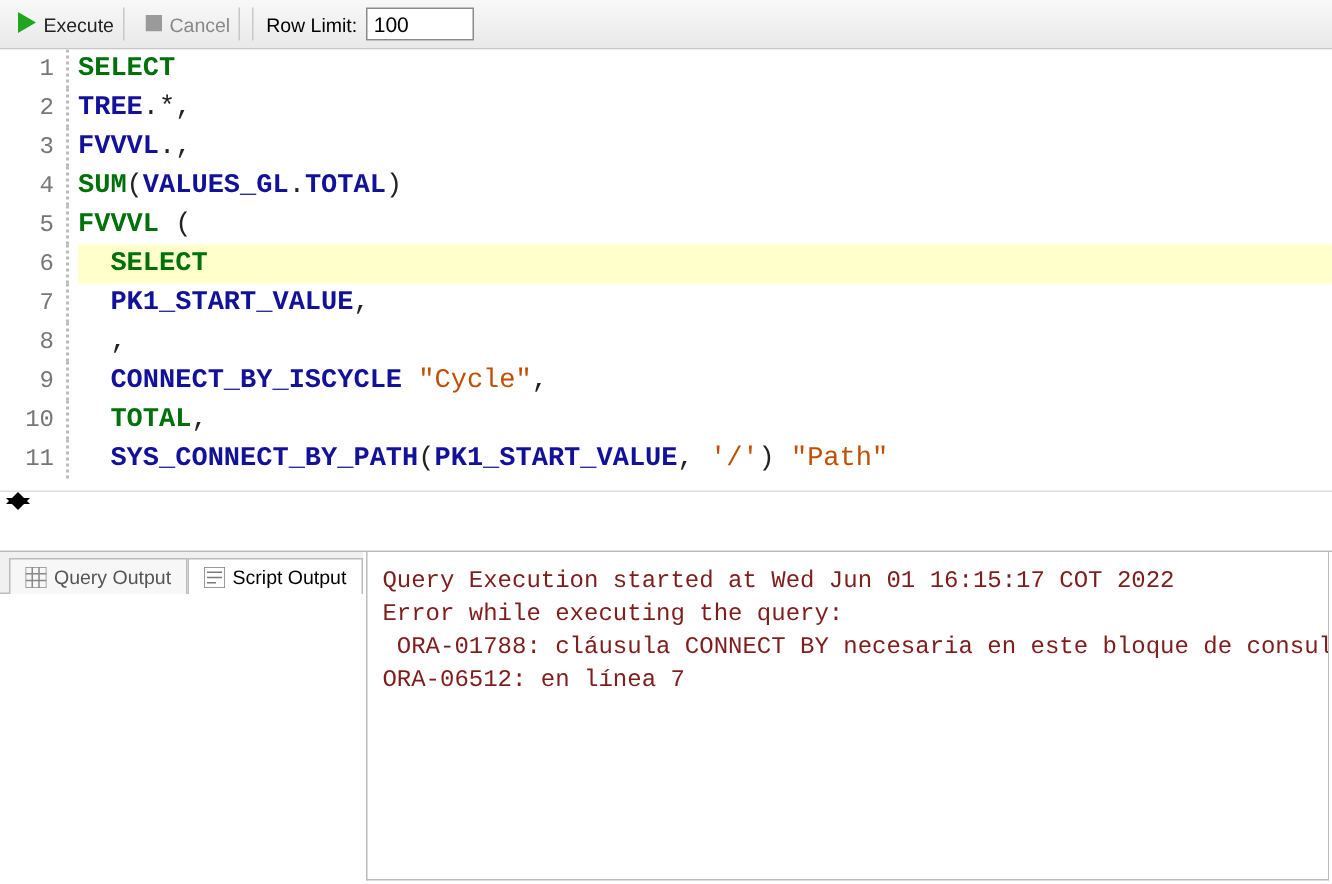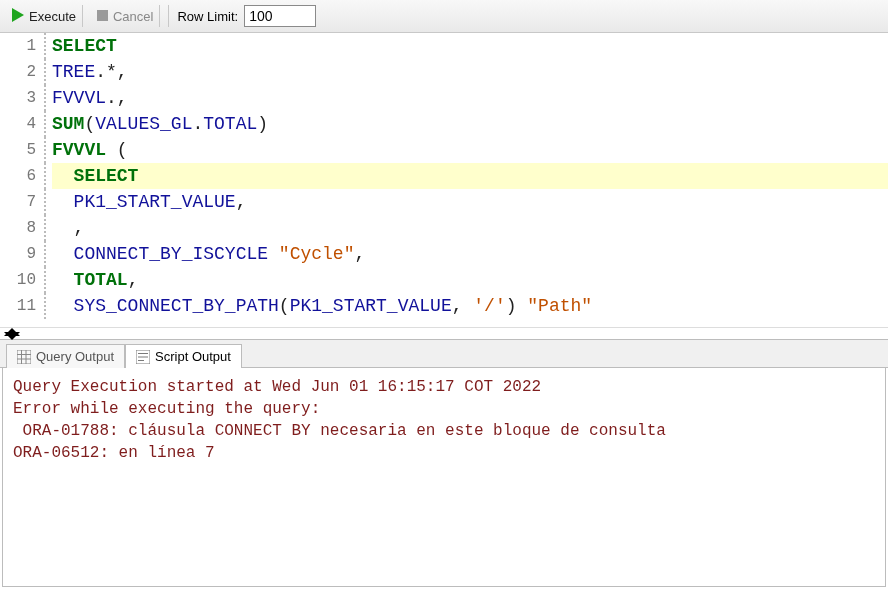--- a/index.html
+++ b/index.html
@@ -87,21 +87,21 @@
     margin-right: 6px;
   }
   .code-text {
     white-space: pre;
     flex: 1;
     height: 100%;
     display: flex;
     align-items: center;
   }
   .tok-kw { color: #00710a; font-weight: bold; }
-  .tok-id { color: #11119a; font-weight: normal; }
+  .tok-id { color: #11119a; font-weight: bold; }
   .tok-str { color: #c05000; }
   .tok-punct { color: #222; }
   .cutoff {
     position: absolute;
     bottom: 0;
     left: 0; right: 0;
     height: 8px;
     background: linear-gradient(rgba(255,255,255,0), #fff);
     pointer-events: none;
   }
@@ -123,22 +123,23 @@
     content: "";
     position: absolute;
     left: 4px; top: 4px;
     border-left: 8px solid transparent;
     border-right: 8px solid transparent;
     border-top: 8px solid #000;
   }
   .output-panel {
     flex: 1;
     display: flex;
-    flex-direction: column;
+    flex-direction: row;
     border-top: 1px solid #bcbcbc;
+    margin-top: 28px;
   }
   .tabs {
     display: flex;
     align-items: flex-end;
     height: 28px;
     background: #f0f0f0;
     border-bottom: 1px solid #bcbcbc;
     padding-left: 6px;
     gap: 0;
   }

